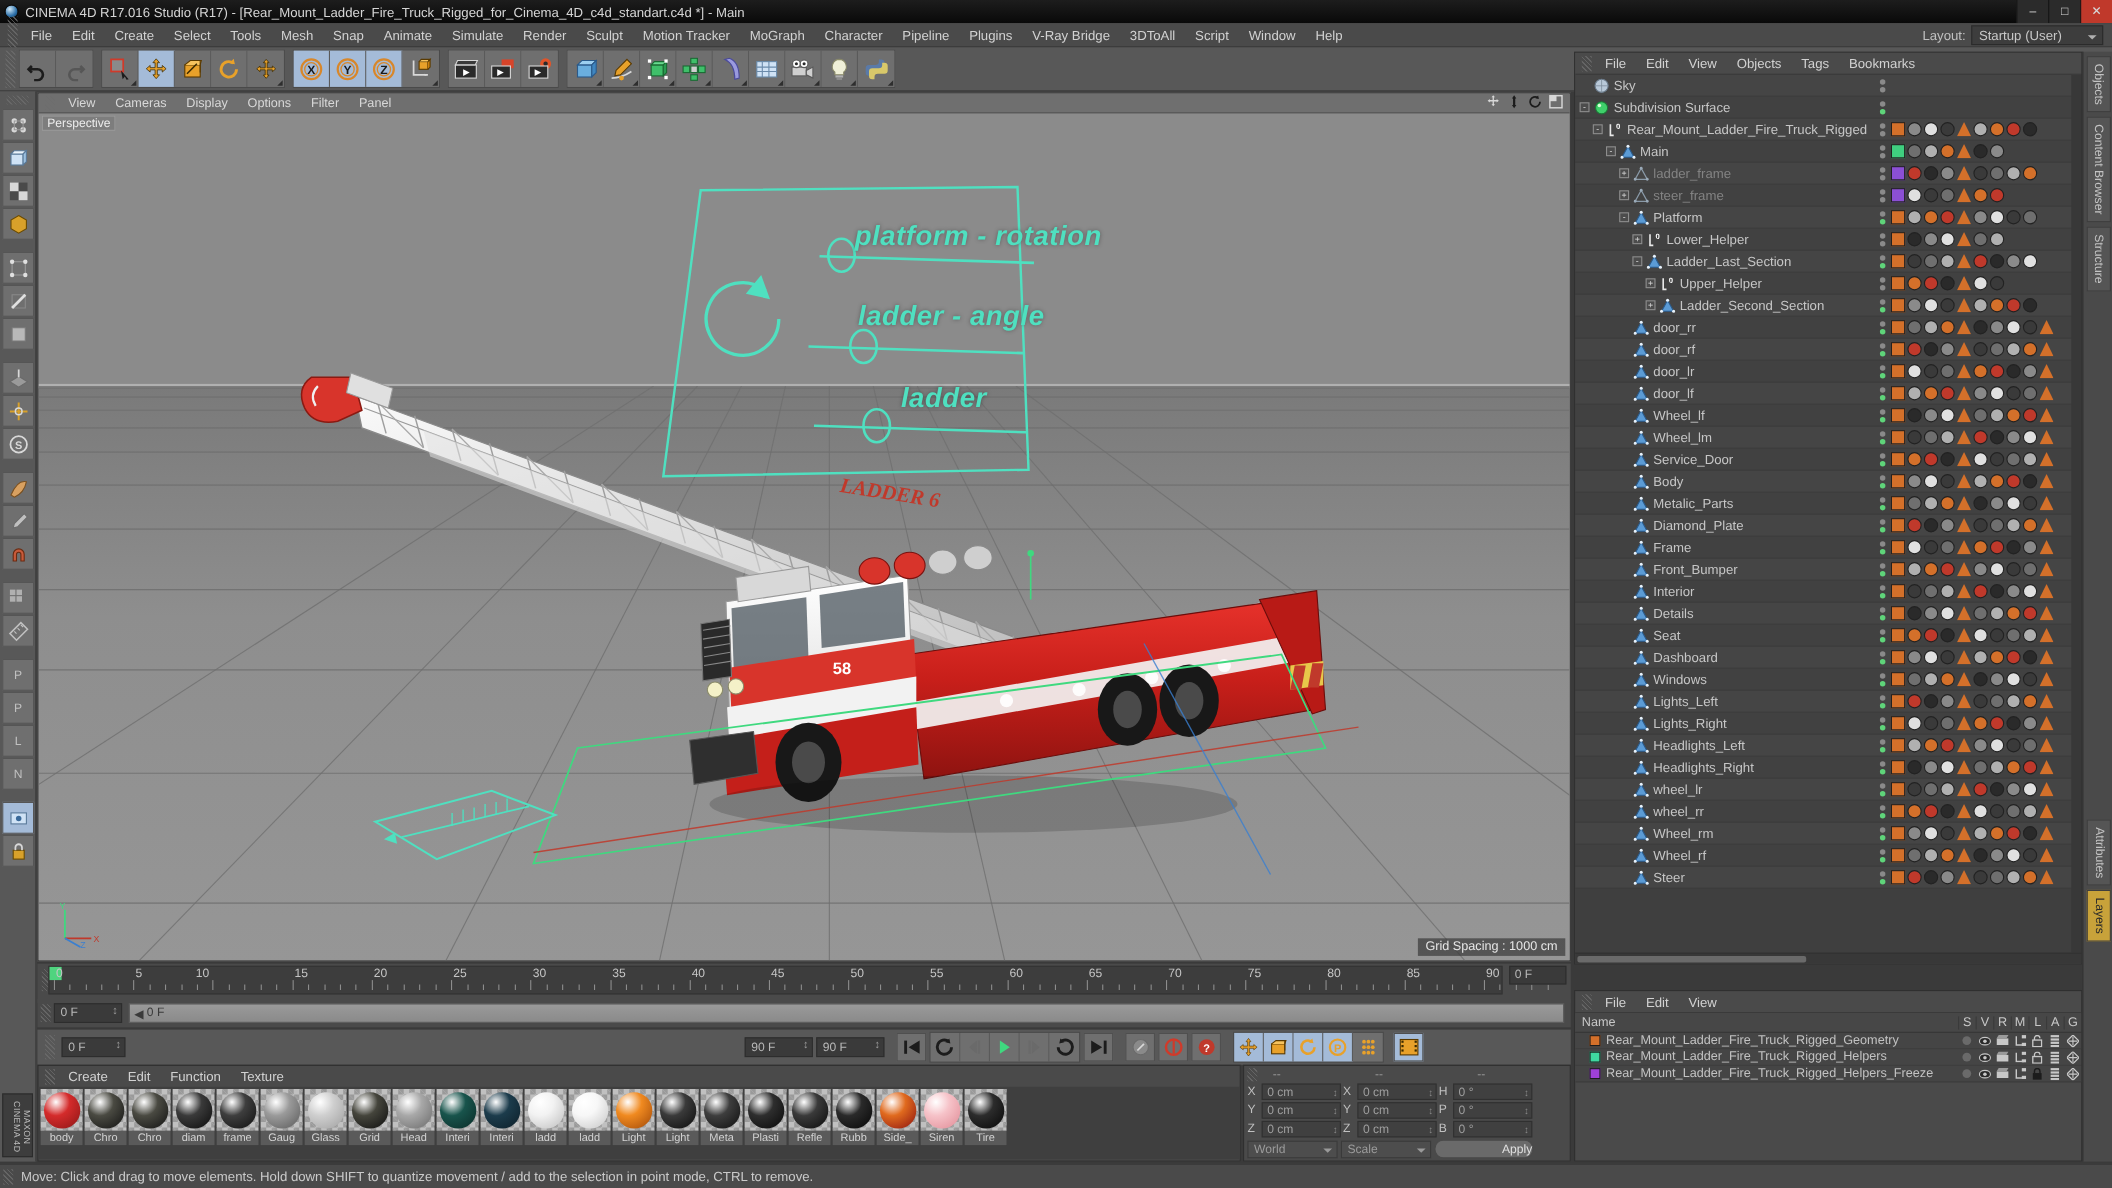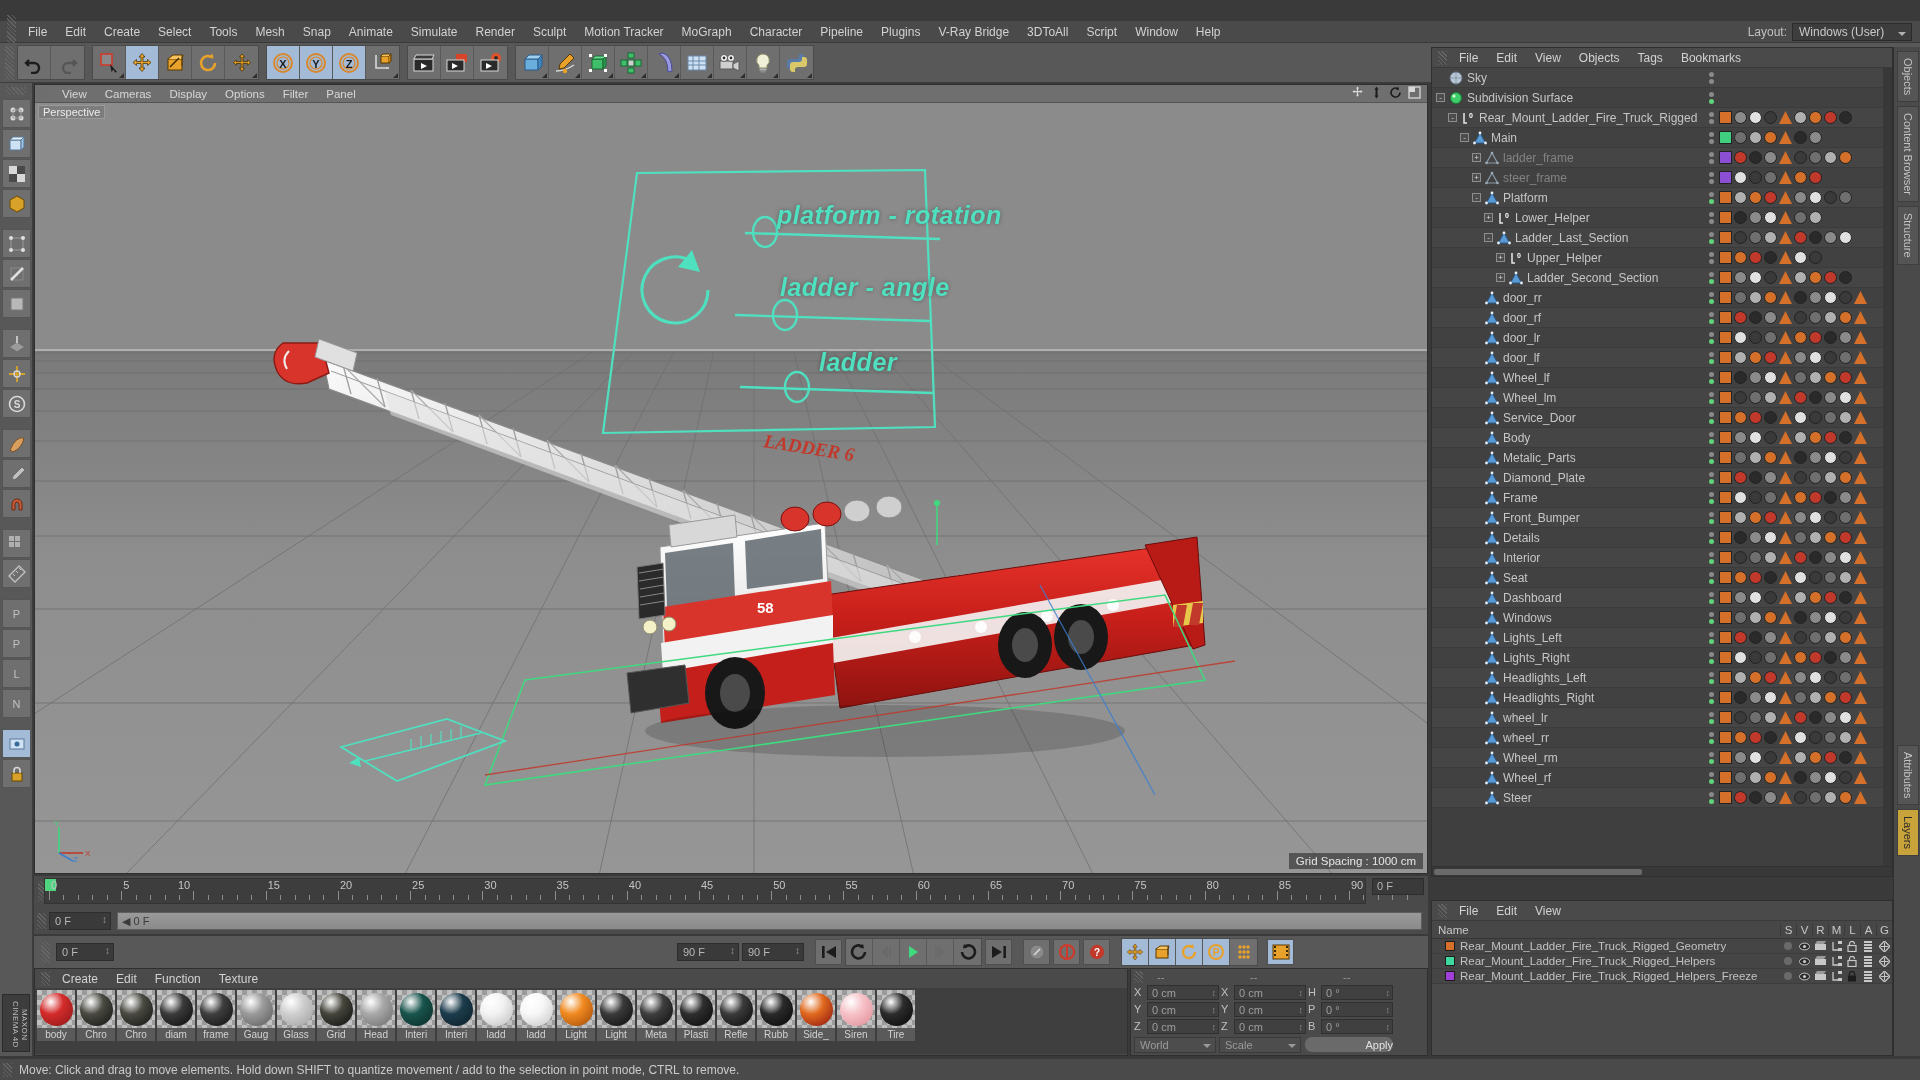--- a/index.html
+++ b/index.html
@@ -190,20 +190,29 @@
   .status{position:absolute;left:0;top:1058px;width:1920px;height:22px;background:#4a4a4a;
     display:flex;align-items:center;border-top:1px solid #3a3a3a;}
   .status .grip{height:14px;}
   .status .txt{font-size:12px;color:#cacaca;padding-left:4px;}
 </style>
 </head>
 <body>
 
 <div id="app">
 
+  <div class="titlebar">
+    <div class="tb-logo"></div>
+    <div class="tb-text">CINEMA 4D R17.016 Studio (R17) - [Rear_Mount_Ladder_Fire_Truck_Rigged_for_Cinema_4D_c4d_standart.c4d *] - Main</div>
+    <div class="tb-btns">
+      <div class="tb-btn">–</div>
+      <div class="tb-btn">□</div>
+      <div class="tb-btn close">✕</div>
+    </div>
+  </div>
 
   <div class="menubar">
     <div class="grip"></div>
     <div id="menu-items" style="display:flex;align-items:center;">
         <div class="menuitem">File</div>
         <div class="menuitem">Edit</div>
         <div class="menuitem">Create</div>
         <div class="menuitem">Select</div>
         <div class="menuitem">Tools</div>
         <div class="menuitem">Mesh</div>
@@ -218,21 +227,21 @@
         <div class="menuitem">Pipeline</div>
         <div class="menuitem">Plugins</div>
         <div class="menuitem">V-Ray Bridge</div>
         <div class="menuitem">3DToAll</div>
         <div class="menuitem">Script</div>
         <div class="menuitem">Window</div>
         <div class="menuitem">Help</div>
       </div>
     <div class="layout-box">
       <span>Layout:</span>
-      <div class="layout-sel">Windows (User)</div>
+      <div class="layout-sel">Startup (User)</div>
     </div>
   </div>
 
   <div class="toolbar">
     <div class="grip"></div>
 
     <div class="tgroup">
       <div class="tbtn">
         <svg width="22" height="22" viewBox="0 0 22 22">
             <path d="M6 8 L3 11 L6 14" stroke="#1c1c1c" stroke-width="2.4" fill="none"></path>
@@ -1424,64 +1433,64 @@
           </div>
           <div class="omrow">
             <div class="om-name" style="padding-left: 40px;">
               <span style="width: 9px; flex: 0 0 auto;"></span>
               <span class="oicon"><svg width="14" height="14" viewBox="0 0 14 14">
                   <path d="M7 2 L12.5 12 L1.5 12 Z" fill="#5b9bd5" stroke="#2a5a8a" stroke-width="1"></path>
                   <circle cx="7" cy="2" r="1.4" fill="#e8f2fb"></circle>
                   <circle cx="12.5" cy="12" r="1.4" fill="#e8f2fb"></circle>
                   <circle cx="1.5" cy="12" r="1.4" fill="#e8f2fb"></circle>
                 </svg></span>
+              <span>Interior</span>
+            </div>
+            <span class="dots">
+              <i class="r"></i>
+              <i class="g"></i>
+            </span>
+            <span class="otag" style="background: rgb(212, 112, 42);"></span>
+            <span class="tags">
+              <span style="width: 13px; height: 13px; border: 1px solid rgb(34, 34, 34); flex: 0 0 auto; background: rgb(58, 58, 58); border-radius: 50%;"></span>
+              <span style="width: 13px; height: 13px; border: 1px solid rgb(34, 34, 34); flex: 0 0 auto; background: rgb(111, 111, 111); border-radius: 50%;"></span>
+              <span style="width: 13px; height: 13px; border: 1px solid rgb(34, 34, 34); flex: 0 0 auto; background: rgb(176, 176, 176); border-radius: 50%;"></span>
+              <span style="width: 13px; height: 13px; border: none; flex: 0 0 auto; background: rgb(212, 112, 42); border-radius: 0px; clip-path: polygon(50% 0px, 100% 100%, 0px 100%);"></span>
+              <span style="width: 13px; height: 13px; border: 1px solid rgb(34, 34, 34); flex: 0 0 auto; background: rgb(192, 57, 43); border-radius: 50%;"></span>
+              <span style="width: 13px; height: 13px; border: 1px solid rgb(34, 34, 34); flex: 0 0 auto; background: rgb(42, 42, 42); border-radius: 50%;"></span>
+              <span style="width: 13px; height: 13px; border: 1px solid rgb(34, 34, 34); flex: 0 0 auto; background: rgb(138, 138, 138); border-radius: 50%;"></span>
+              <span style="width: 13px; height: 13px; border: 1px solid rgb(34, 34, 34); flex: 0 0 auto; background: rgb(224, 224, 224); border-radius: 50%;"></span>
+              <span style="width: 13px; height: 13px; border: none; flex: 0 0 auto; background: rgb(212, 112, 42); border-radius: 0px; clip-path: polygon(50% 0px, 100% 100%, 0px 100%);"></span>
+            </span>
+          </div>
+          <div class="omrow">
+            <div class="om-name" style="padding-left: 40px;">
+              <span style="width: 9px; flex: 0 0 auto;"></span>
+              <span class="oicon"><svg width="14" height="14" viewBox="0 0 14 14">
+                  <path d="M7 2 L12.5 12 L1.5 12 Z" fill="#5b9bd5" stroke="#2a5a8a" stroke-width="1"></path>
+                  <circle cx="7" cy="2" r="1.4" fill="#e8f2fb"></circle>
+                  <circle cx="12.5" cy="12" r="1.4" fill="#e8f2fb"></circle>
+                  <circle cx="1.5" cy="12" r="1.4" fill="#e8f2fb"></circle>
+                </svg></span>
               <span>Details</span>
             </div>
             <span class="dots">
               <i class="r"></i>
               <i class="g"></i>
             </span>
             <span class="otag" style="background: rgb(212, 112, 42);"></span>
             <span class="tags">
               <span style="width: 13px; height: 13px; border: 1px solid rgb(34, 34, 34); flex: 0 0 auto; background: rgb(42, 42, 42); border-radius: 50%;"></span>
               <span style="width: 13px; height: 13px; border: 1px solid rgb(34, 34, 34); flex: 0 0 auto; background: rgb(138, 138, 138); border-radius: 50%;"></span>
               <span style="width: 13px; height: 13px; border: 1px solid rgb(34, 34, 34); flex: 0 0 auto; background: rgb(224, 224, 224); border-radius: 50%;"></span>
               <span style="width: 13px; height: 13px; border: none; flex: 0 0 auto; background: rgb(212, 112, 42); border-radius: 0px; clip-path: polygon(50% 0px, 100% 100%, 0px 100%);"></span>
               <span style="width: 13px; height: 13px; border: 1px solid rgb(34, 34, 34); flex: 0 0 auto; background: rgb(111, 111, 111); border-radius: 50%;"></span>
               <span style="width: 13px; height: 13px; border: 1px solid rgb(34, 34, 34); flex: 0 0 auto; background: rgb(176, 176, 176); border-radius: 50%;"></span>
               <span style="width: 13px; height: 13px; border: 1px solid rgb(34, 34, 34); flex: 0 0 auto; background: rgb(212, 112, 42); border-radius: 50%;"></span>
               <span style="width: 13px; height: 13px; border: 1px solid rgb(34, 34, 34); flex: 0 0 auto; background: rgb(192, 57, 43); border-radius: 50%;"></span>
-              <span style="width: 13px; height: 13px; border: none; flex: 0 0 auto; background: rgb(212, 112, 42); border-radius: 0px; clip-path: polygon(50% 0px, 100% 100%, 0px 100%);"></span>
-            </span>
-          </div>
-          <div class="omrow">
-            <div class="om-name" style="padding-left: 40px;">
-              <span style="width: 9px; flex: 0 0 auto;"></span>
-              <span class="oicon"><svg width="14" height="14" viewBox="0 0 14 14">
-                  <path d="M7 2 L12.5 12 L1.5 12 Z" fill="#5b9bd5" stroke="#2a5a8a" stroke-width="1"></path>
-                  <circle cx="7" cy="2" r="1.4" fill="#e8f2fb"></circle>
-                  <circle cx="12.5" cy="12" r="1.4" fill="#e8f2fb"></circle>
-                  <circle cx="1.5" cy="12" r="1.4" fill="#e8f2fb"></circle>
-                </svg></span>
-              <span>Interior</span>
-            </div>
-            <span class="dots">
-              <i class="r"></i>
-              <i class="g"></i>
-            </span>
-            <span class="otag" style="background: rgb(212, 112, 42);"></span>
-            <span class="tags">
-              <span style="width: 13px; height: 13px; border: 1px solid rgb(34, 34, 34); flex: 0 0 auto; background: rgb(58, 58, 58); border-radius: 50%;"></span>
-              <span style="width: 13px; height: 13px; border: 1px solid rgb(34, 34, 34); flex: 0 0 auto; background: rgb(111, 111, 111); border-radius: 50%;"></span>
-              <span style="width: 13px; height: 13px; border: 1px solid rgb(34, 34, 34); flex: 0 0 auto; background: rgb(176, 176, 176); border-radius: 50%;"></span>
-              <span style="width: 13px; height: 13px; border: none; flex: 0 0 auto; background: rgb(212, 112, 42); border-radius: 0px; clip-path: polygon(50% 0px, 100% 100%, 0px 100%);"></span>
-              <span style="width: 13px; height: 13px; border: 1px solid rgb(34, 34, 34); flex: 0 0 auto; background: rgb(192, 57, 43); border-radius: 50%;"></span>
-              <span style="width: 13px; height: 13px; border: 1px solid rgb(34, 34, 34); flex: 0 0 auto; background: rgb(42, 42, 42); border-radius: 50%;"></span>
-              <span style="width: 13px; height: 13px; border: 1px solid rgb(34, 34, 34); flex: 0 0 auto; background: rgb(138, 138, 138); border-radius: 50%;"></span>
-              <span style="width: 13px; height: 13px; border: 1px solid rgb(34, 34, 34); flex: 0 0 auto; background: rgb(224, 224, 224); border-radius: 50%;"></span>
               <span style="width: 13px; height: 13px; border: none; flex: 0 0 auto; background: rgb(212, 112, 42); border-radius: 0px; clip-path: polygon(50% 0px, 100% 100%, 0px 100%);"></span>
             </span>
           </div>
           <div class="omrow">
             <div class="om-name" style="padding-left: 40px;">
               <span style="width: 9px; flex: 0 0 auto;"></span>
               <span class="oicon"><svg width="14" height="14" viewBox="0 0 14 14">
                   <path d="M7 2 L12.5 12 L1.5 12 Z" fill="#5b9bd5" stroke="#2a5a8a" stroke-width="1"></path>
                   <circle cx="7" cy="2" r="1.4" fill="#e8f2fb"></circle>
                   <circle cx="12.5" cy="12" r="1.4" fill="#e8f2fb"></circle>

